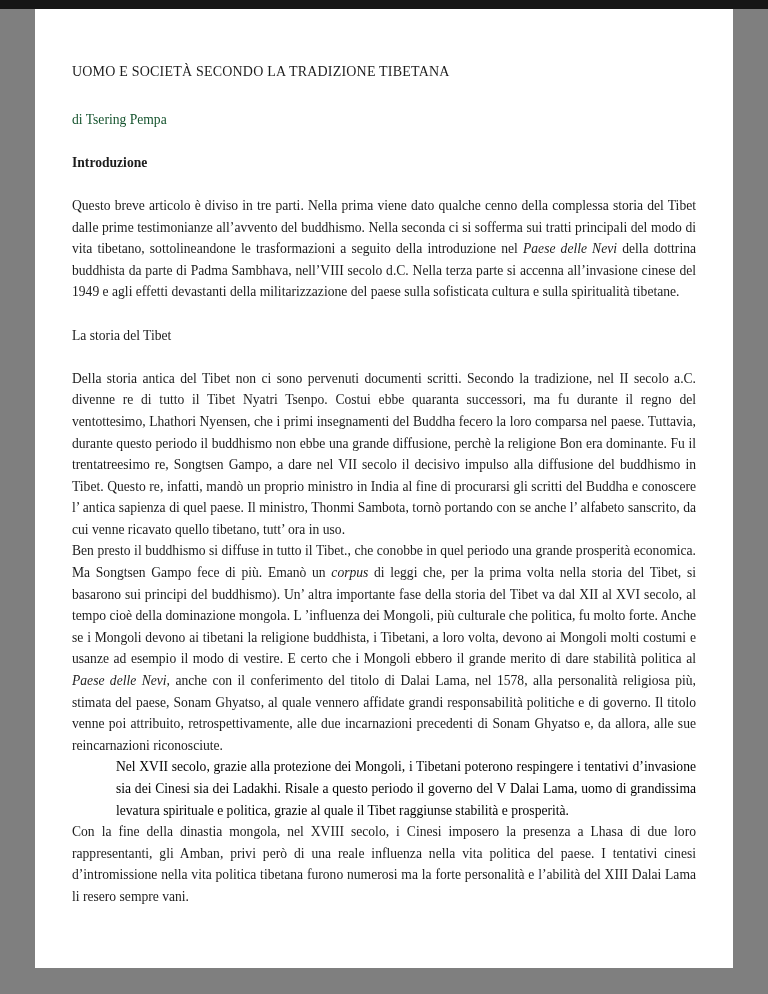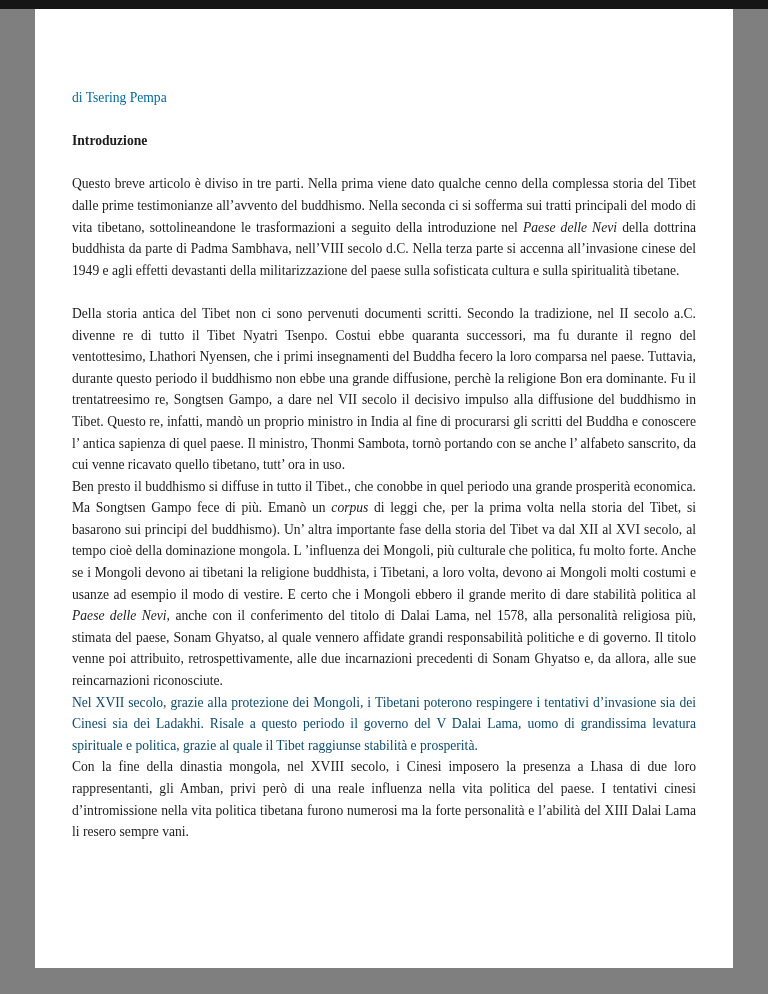--- a/index.html
+++ b/index.html
@@ -43,21 +43,23 @@
   .block.byline, .block.heading { text-align: left; }
   .block em { }
 </style>
 </head>
 <body style="background: rgb(127, 127, 127);">
 
 <div class="top-strip" style="background: rgb(22, 22, 22);"></div>
 
 <div class="page" style="background: rgb(255, 255, 255);">
   <div id="doc-content">
-      <p class="block byline spaced" style="color: #0369a1; margin-top: 26px;">di Tsering Pempa</p>
+      <p class="block title spaced" style="color: rgb(28, 28, 28);">UOMO E SOCIETÀ SECONDO LA TRADIZIONE TIBETANA</p>
+      <p class="block byline spaced" style="color: #14532d; margin-top: 26px;">di Tsering Pempa</p>
       <p class="block heading spaced" style="color: rgb(28, 28, 28); font-weight: bold;">Introduzione</p>
       <p class="block para spaced" style="color: rgb(28, 28, 28);"><span>Questo breve articolo è diviso in tre parti. Nella prima viene dato qualche cenno della complessa storia del Tibet dalle prime testimonianze all’avvento del buddhismo. Nella seconda ci si sofferma sui tratti principali del modo di vita tibetano, sottolineandone le trasformazioni a seguito della introduzione nel </span><em>Paese delle Nevi</em><span> della dottrina buddhista da parte di Padma Sambhava, nell’VIII secolo d.C. Nella terza parte si accenna all’invasione cinese del 1949 e agli effetti devastanti della militarizzazione del paese sulla sofisticata cultura e sulla spiritualità tibetane.</span></p>
+      <p class="block heading spaced" style="color: rgb(28, 28, 28);">La storia del Tibet</p>
       <p class="block para" style="color: rgb(28, 28, 28);"><span>Della storia antica del Tibet non ci sono pervenuti documenti scritti. Secondo la tradizione, nel II secolo a.C. divenne re di tutto il Tibet Nyatri Tsenpo. Costui ebbe quaranta successori, ma fu durante il regno del ventottesimo, Lhathori Nyensen, che i primi insegnamenti del Buddha fecero la loro comparsa nel paese. Tuttavia, durante questo periodo il buddhismo non ebbe una grande diffusione, perchè la religione Bon era dominante. Fu il trentatreesimo re, Songtsen Gampo, a dare nel VII secolo il decisivo impulso alla diffusione del buddhismo in Tibet. Questo re, infatti, mandò un proprio ministro in India al fine di procurarsi gli scritti del Buddha e conoscere l’ antica sapienza di quel paese. Il ministro, Thonmi Sambota, tornò portando con se anche l’ alfabeto sanscrito, da cui venne ricavato quello tibetano, tutt’ ora in uso.</span></p>
       <p class="block para" style="color: rgb(28, 28, 28);"><span>Ben presto il buddhismo si diffuse in tutto il Tibet., che conobbe in quel periodo una grande prosperità economica. Ma Songtsen Gampo fece di più. Emanò un </span><em>corpus</em><span> di leggi che, per la prima volta nella storia del Tibet, si basarono sui principi del buddhismo). Un’ altra importante fase della storia del Tibet va dal XII al XVI secolo, al tempo cioè della dominazione mongola. L ’influenza dei Mongoli, più culturale che politica, fu molto forte. Anche se i Mongoli devono ai tibetani la religione buddhista, i Tibetani, a loro volta, devono ai Mongoli molti costumi e usanze ad esempio il modo di vestire. E certo che i Mongoli ebbero il grande merito di dare stabilità politica al </span><em>Paese delle Nevi,</em><span> anche con il conferimento del titolo di Dalai Lama, nel 1578, alla personalità religiosa più, stimata del paese, Sonam Ghyatso, al quale vennero affidate grandi responsabilità politiche e di governo. Il titolo venne poi attribuito, retrospettivamente, alle due incarnazioni precedenti di Sonam Ghyatso e, da allora, alle sue reincarnazioni riconosciute.</span></p>
-      <p class="block para" style="color: #0c4a6e;"><span>Nel XVII secolo, grazie alla protezione dei Mongoli, i Tibetani poterono respingere i tentativi d’invasione sia dei Cinesi sia dei Ladakhi. Risale a questo periodo il governo del V Dalai Lama, uomo di grandissima levatura spirituale e politica, grazie al quale il Tibet raggiunse stabilità e pro­sperità.</span></p>
+      <p class="block para" style="color: #000000; margin-left: 44px;"><span>Nel XVII secolo, grazie alla protezione dei Mongoli, i Tibetani poterono respingere i tentativi d’invasione sia dei Cinesi sia dei Ladakhi. Risale a questo periodo il governo del V Dalai Lama, uomo di grandissima levatura spirituale e politica, grazie al quale il Tibet raggiunse stabilità e pro­sperità.</span></p>
       <p class="block para" style="color: rgb(28, 28, 28);"><span>Con la fine della dinastia mongola, nel XVIII secolo, i Cinesi imposero la presenza a Lhasa di due loro rappresentanti, gli Amban, privi però di una reale influenza nella vita politica del paese. I tentativi cinesi d’intromissione nella vita politica tibetana furono numerosi ma la forte personalità e l’abilità del XIII Dalai Lama li resero sempre vani.</span></p>
     </div>
 </div>
 
 </body></html>

